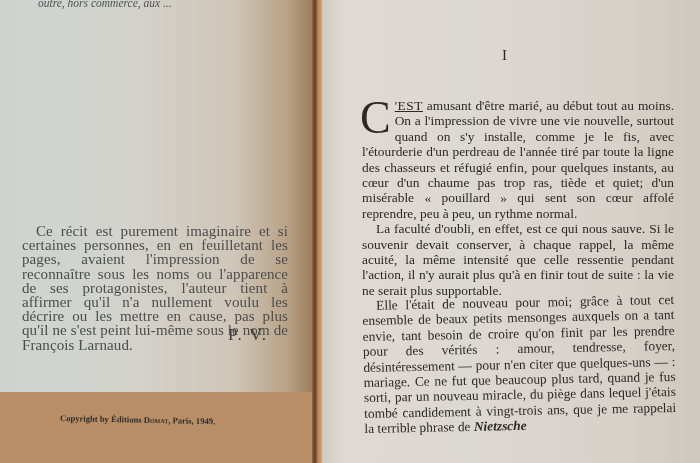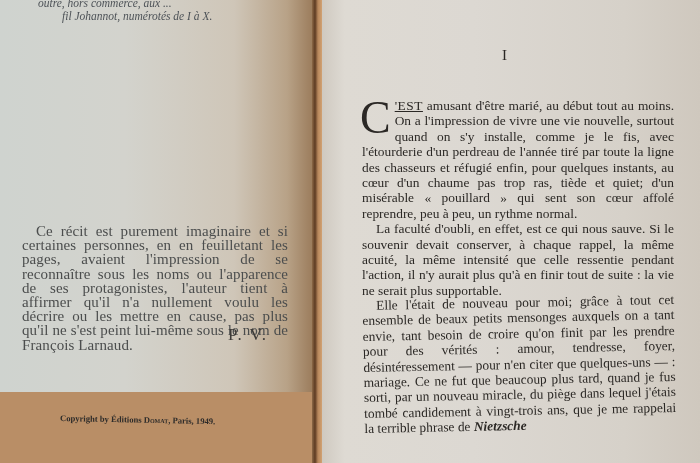--- a/index.html
+++ b/index.html
@@ -57,21 +57,20 @@
   }
   .caps { letter-spacing: 0.5px; text-decoration: underline; }
   .name-italic { font-style: italic; font-weight: bold; }
   .skew { transform: rotate(-1.1deg); transform-origin: left top; }
 </style>
 </head>
 <body>
 
 <div class="page-left">
   <div class="top-italic" style="left:38px; top:-3px;">outre, hors commerce, aux ...</div>
-  <div class="top-italic" style="left:62px; top:10px;">fil Johannot, numérotés de I à X.</div>
 
   <div class="note">Ce récit est purement imaginaire et si certaines personnes, en en feuilletant les pages, avaient l'impression de se reconnaître sous les noms ou l'apparence de ses protagonistes, l'auteur tient à affirmer qu'il n'a nullement voulu les décrire ou les mettre en cause, pas plus qu'il ne s'est peint lui-même sous le nom de François Larnaud.</div>
   <div class="signature">P. V.</div>
 
   <div class="copyright">
     <span>Copyright by Éditions </span><span class="sc">Domat</span><span>, Paris, 1949.</span>
   </div>
 </div>
 
 <div class="gutter"></div>

